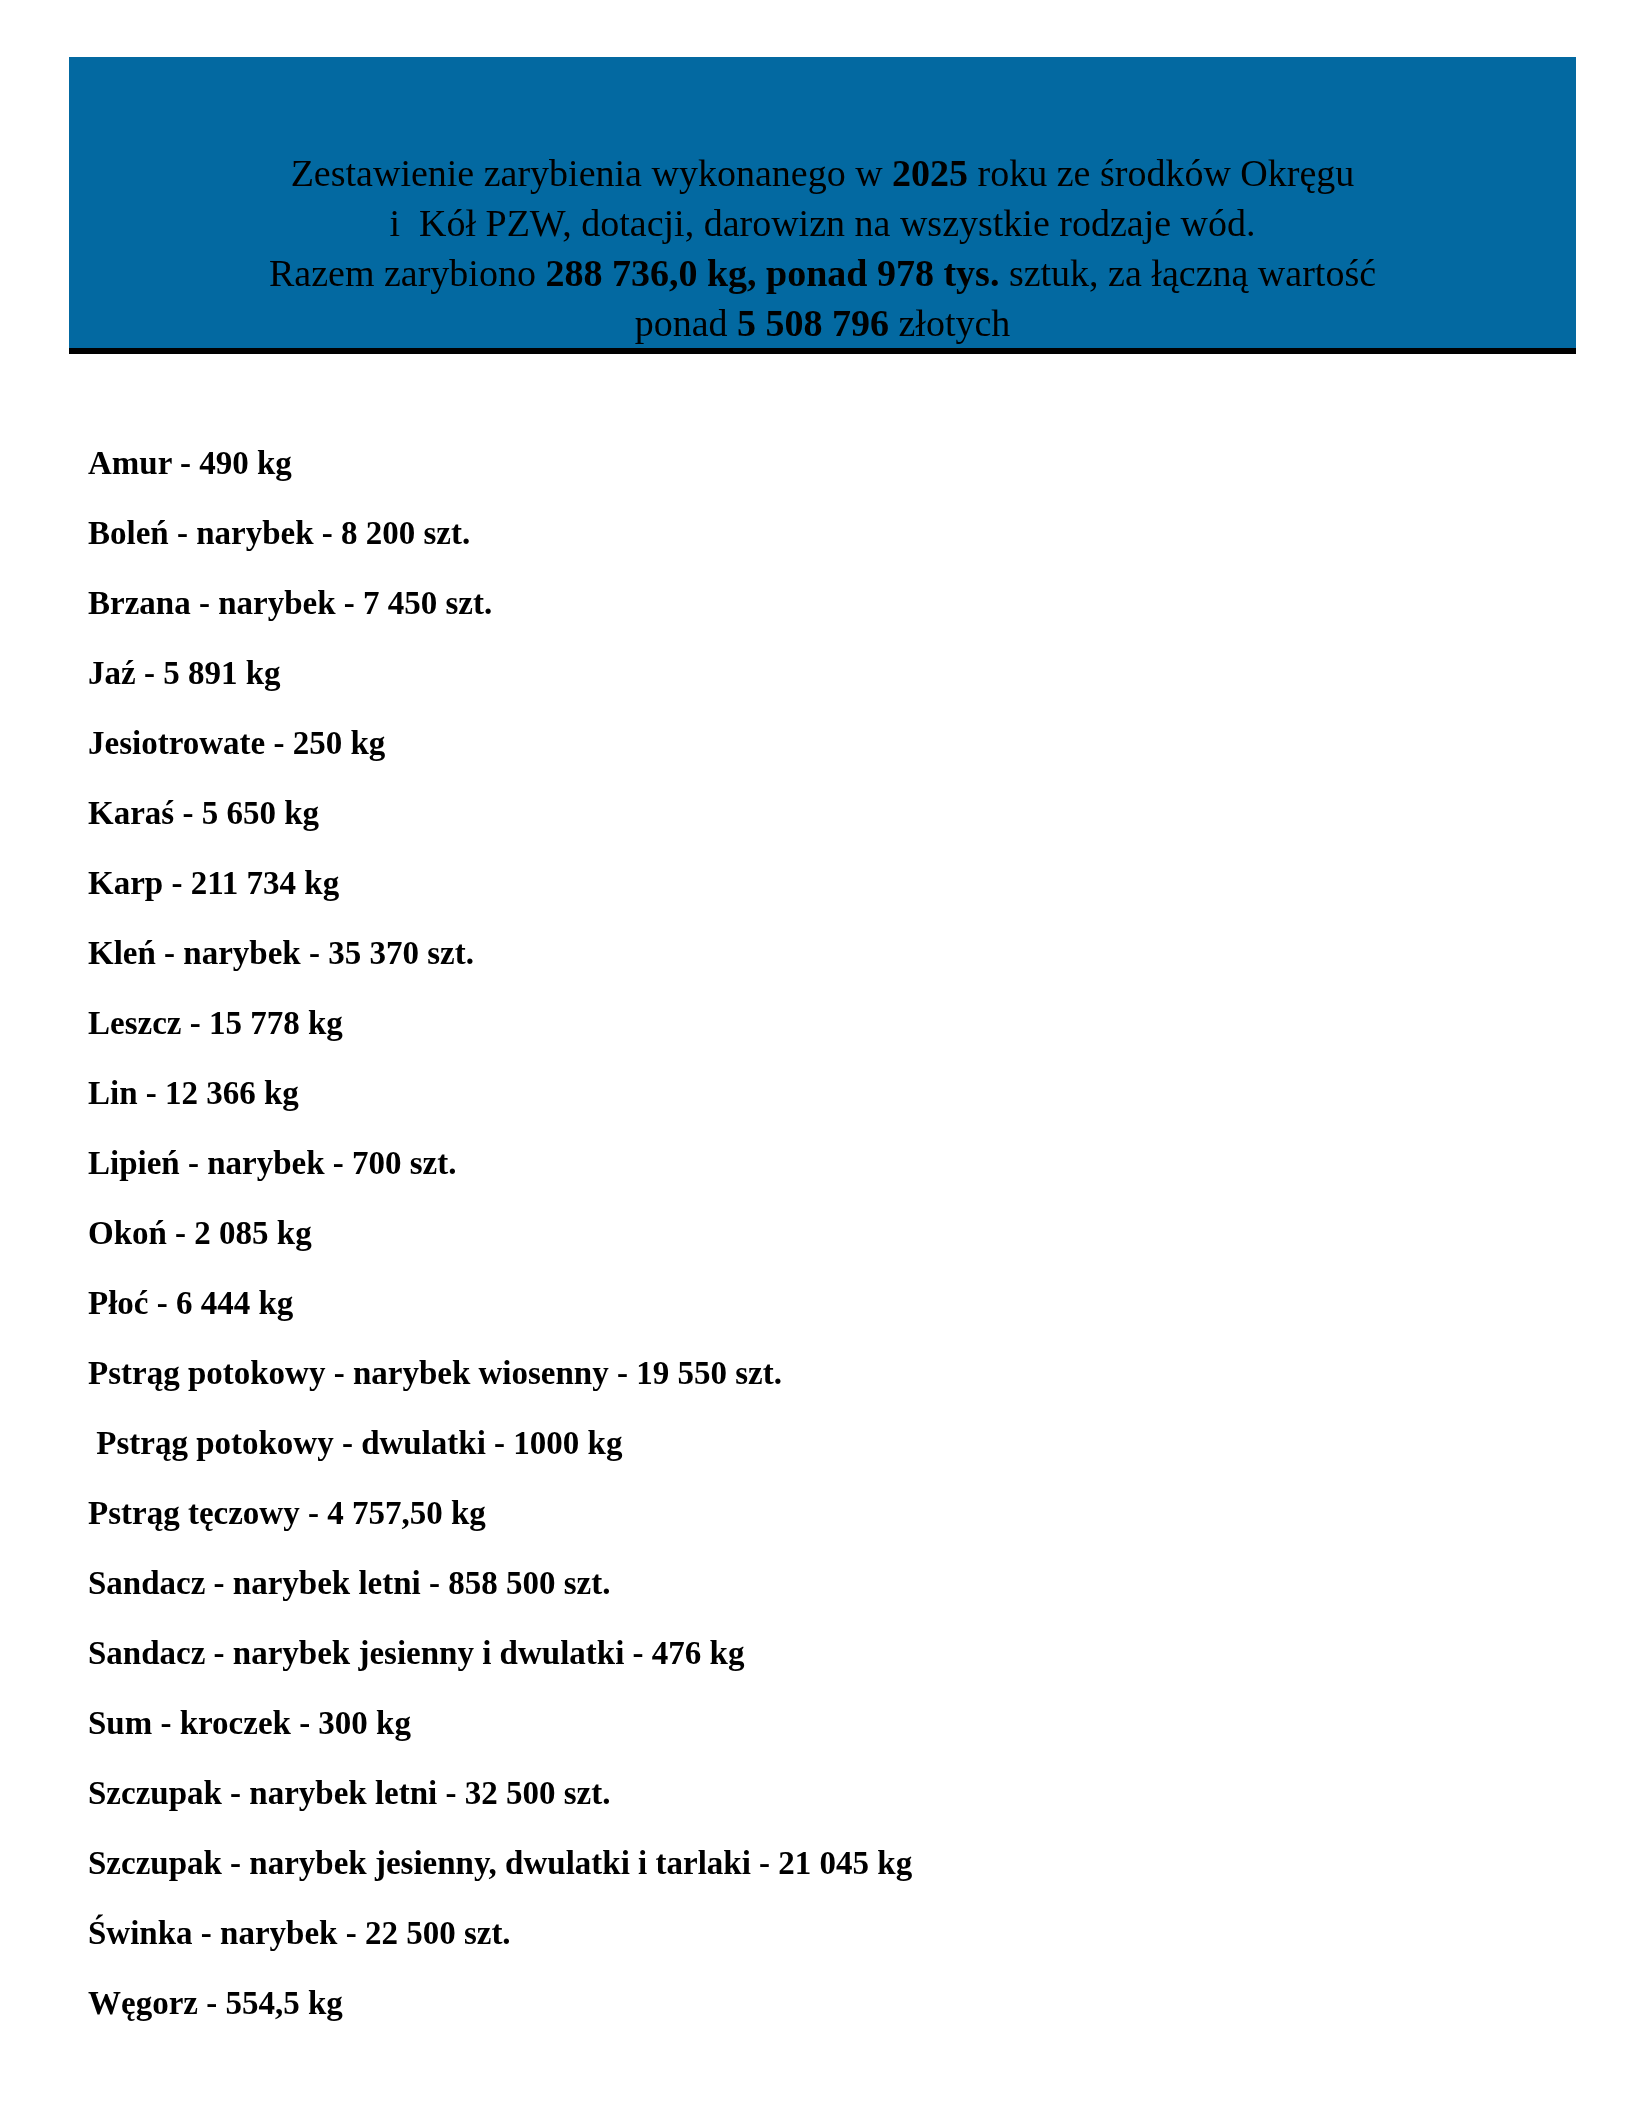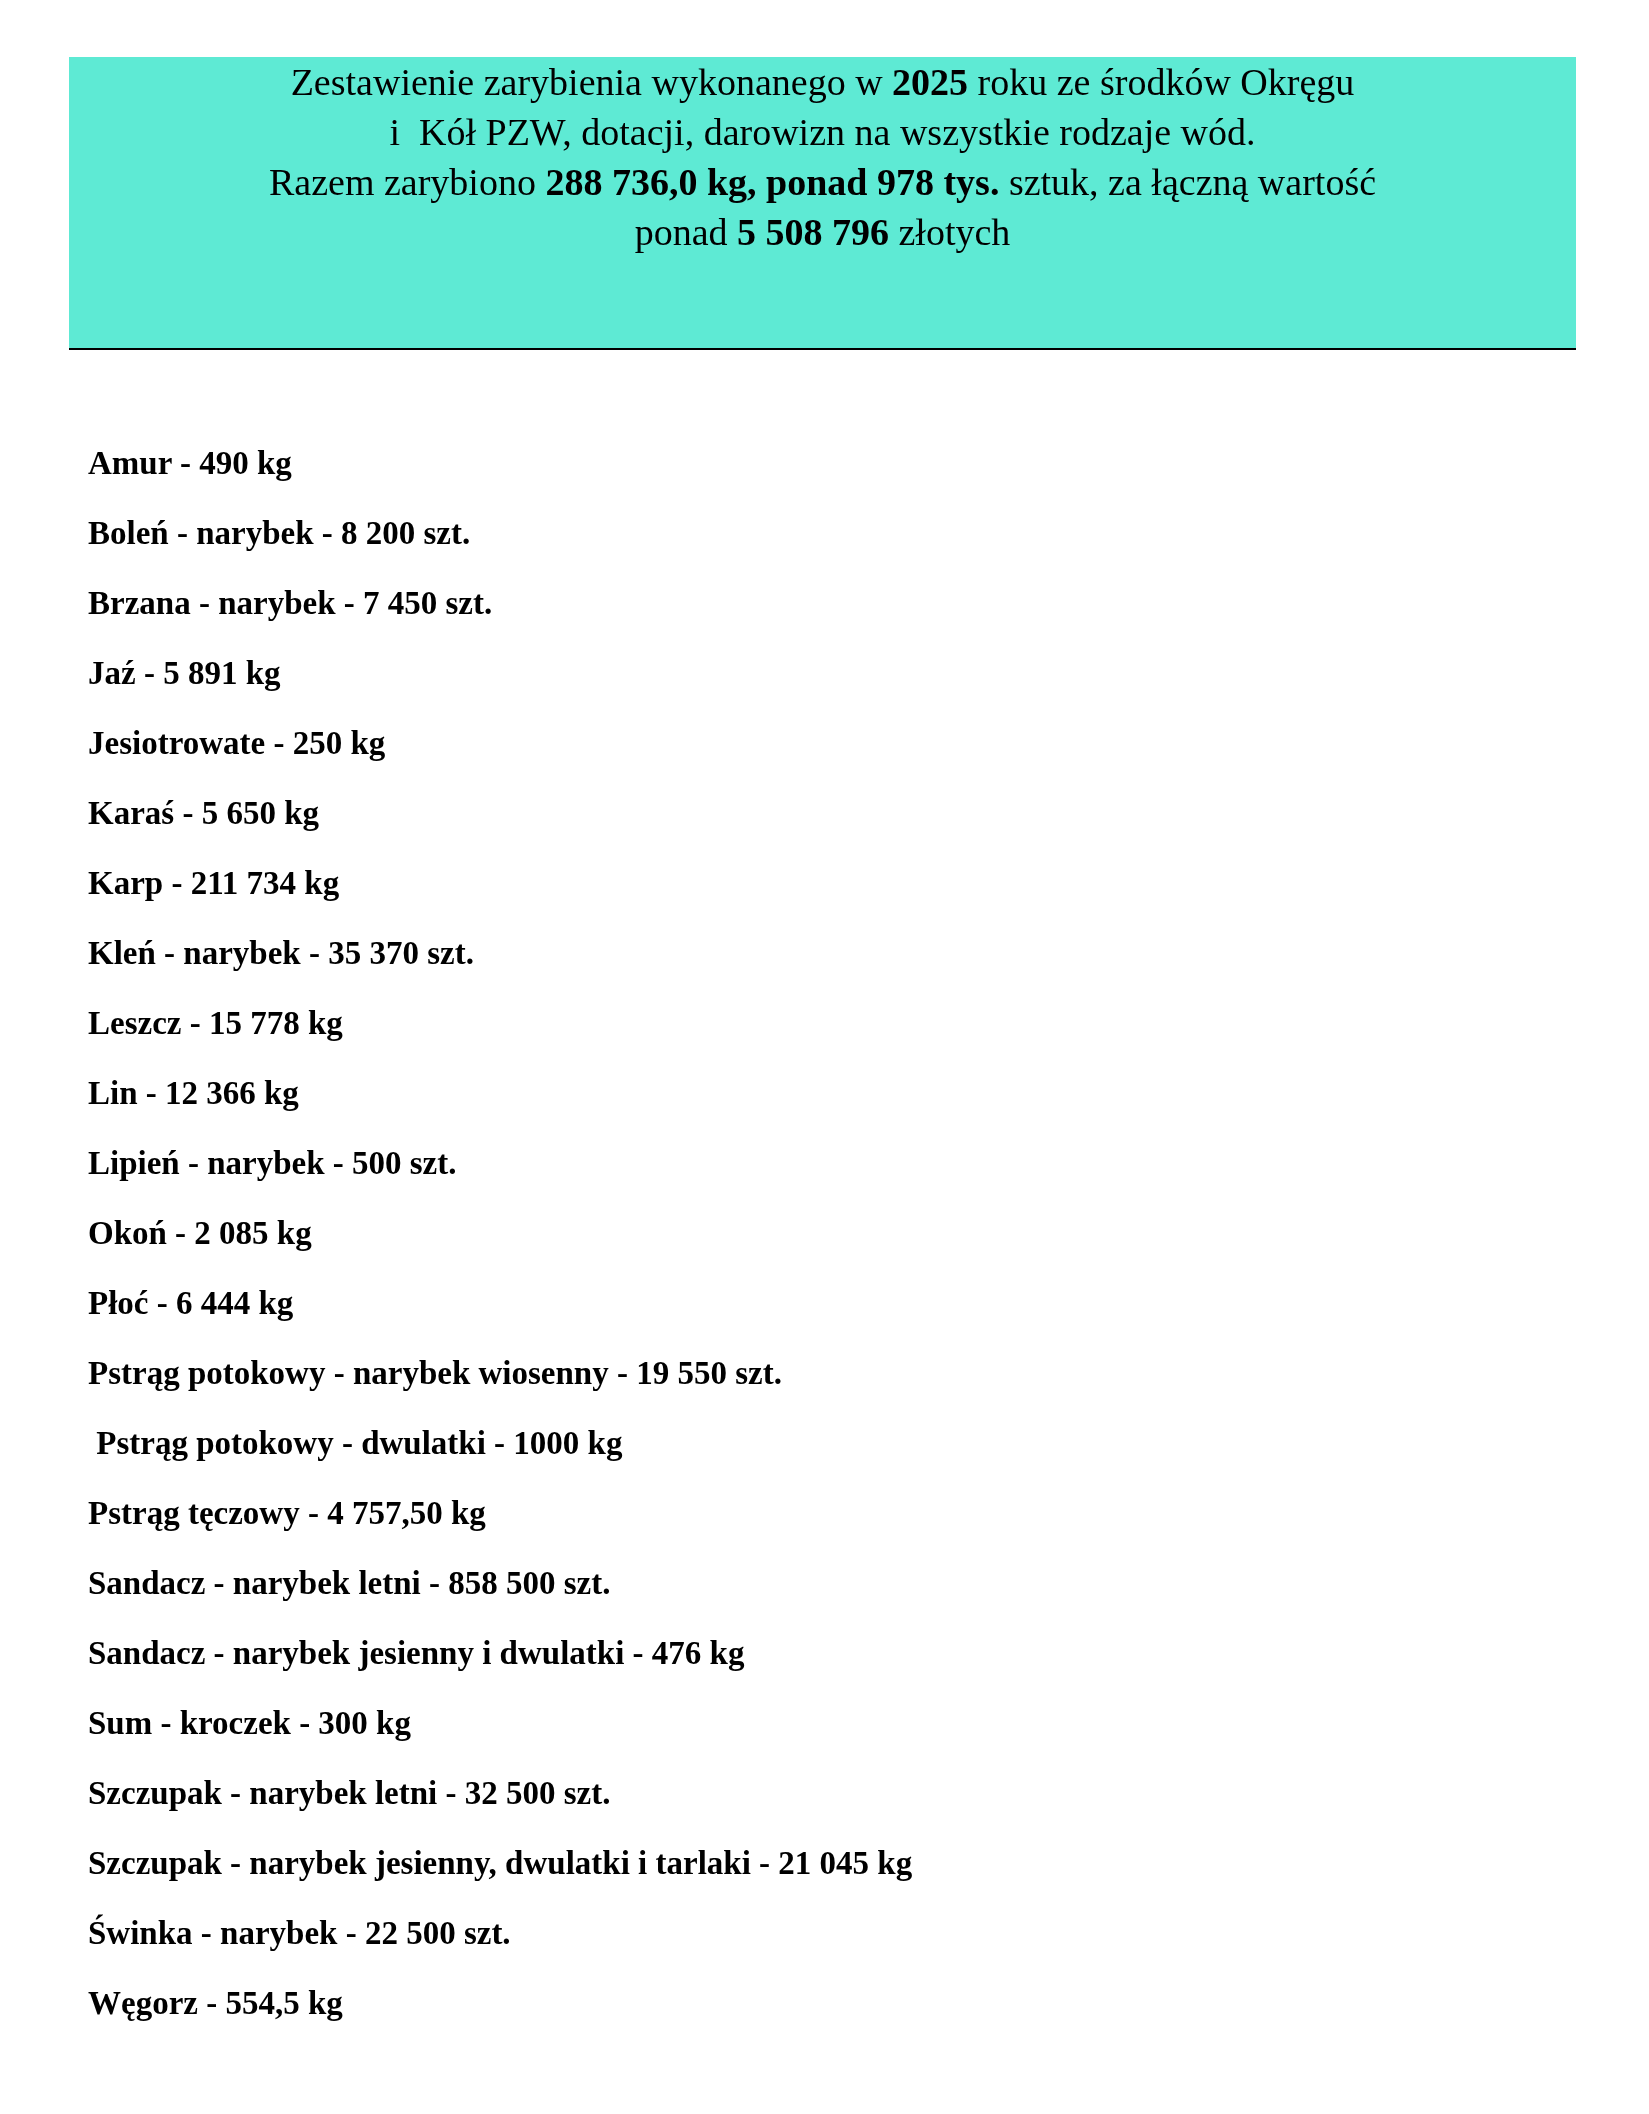--- a/index.html
+++ b/index.html
@@ -14,24 +14,24 @@
     font-family: "Liberation Serif", "DejaVu Serif", serif;
     color: #000000;
     overflow: hidden;
   }
   .header-box {
     position: absolute;
     left: 69px;
     top: 57px;
     width: 1507px;
     height: 291px;
-    background: #5eead4;
-    border-bottom: 2px solid #000000;
+    background: #0369a1;
+    border-bottom: 6px solid #000000;
     display: flex;
-    align-items: flex-start;
+    align-items: flex-end;
     justify-content: center;
   }
   .header-text {
     text-align: center;
     font-size: 38px;
     line-height: 50px;
     font-weight: 400;
   }
   .hline {
     white-space: pre-wrap;
@@ -70,21 +70,21 @@
     <div class="item">Amur - 490 kg</div>
     <div class="item">Boleń - narybek - 8 200 szt.</div>
     <div class="item">Brzana - narybek - 7 450 szt.</div>
     <div class="item">Jaź - 5 891 kg</div>
     <div class="item">Jesiotrowate - 250 kg</div>
     <div class="item">Karaś - 5 650 kg</div>
     <div class="item">Karp - 211 734 kg</div>
     <div class="item">Kleń - narybek - 35 370 szt.</div>
     <div class="item">Leszcz - 15 778 kg</div>
     <div class="item">Lin - 12 366 kg</div>
-    <div class="item">Lipień - narybek - 500 szt.</div>
+    <div class="item">Lipień - narybek - 700 szt.</div>
     <div class="item">Okoń - 2 085 kg</div>
     <div class="item">Płoć - 6 444 kg</div>
     <div class="item">Pstrąg potokowy - narybek wiosenny - 19 550 szt.</div>
     <div class="item"> Pstrąg potokowy - dwulatki - 1000 kg</div>
     <div class="item">Pstrąg tęczowy - 4 757,50 kg</div>
     <div class="item">Sandacz - narybek letni - 858 500 szt.</div>
     <div class="item">Sandacz - narybek jesienny i dwulatki - 476 kg</div>
     <div class="item">Sum - kroczek - 300 kg</div>
     <div class="item">Szczupak - narybek letni - 32 500 szt.</div>
     <div class="item">Szczupak - narybek jesienny, dwulatki i tarlaki - 21 045 kg</div>

